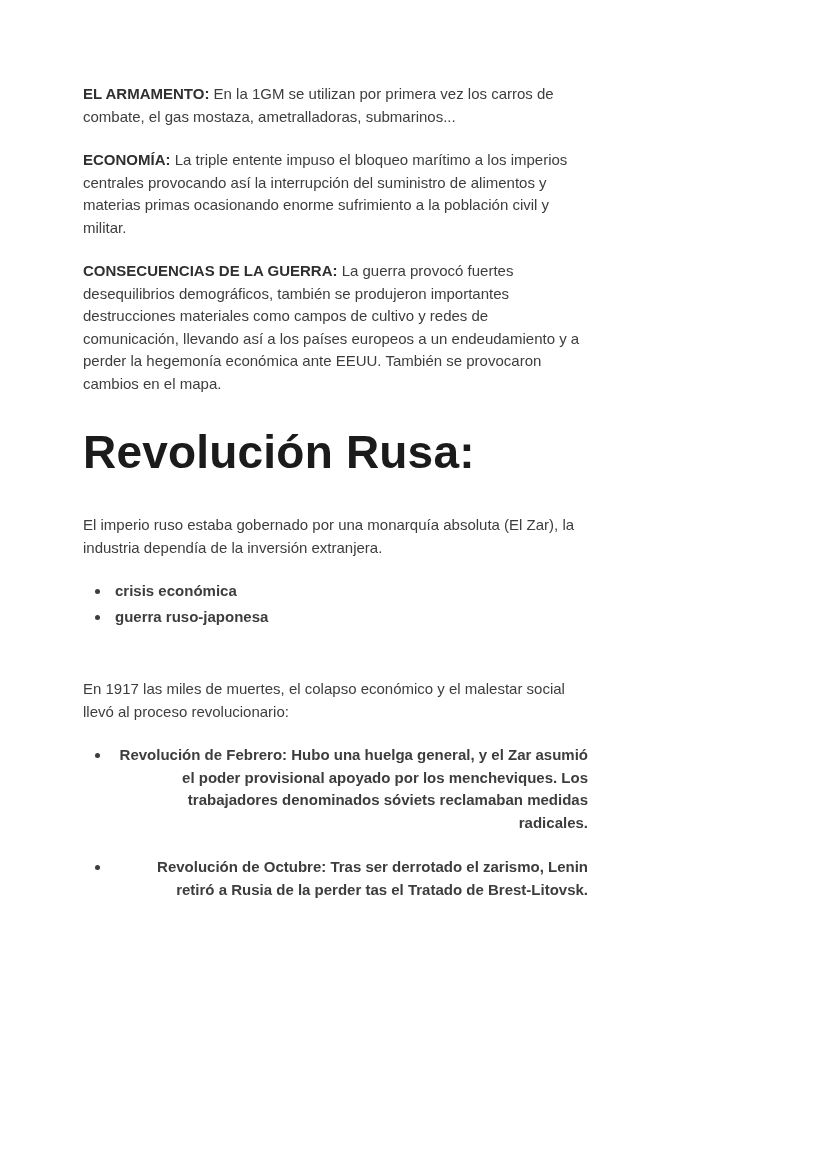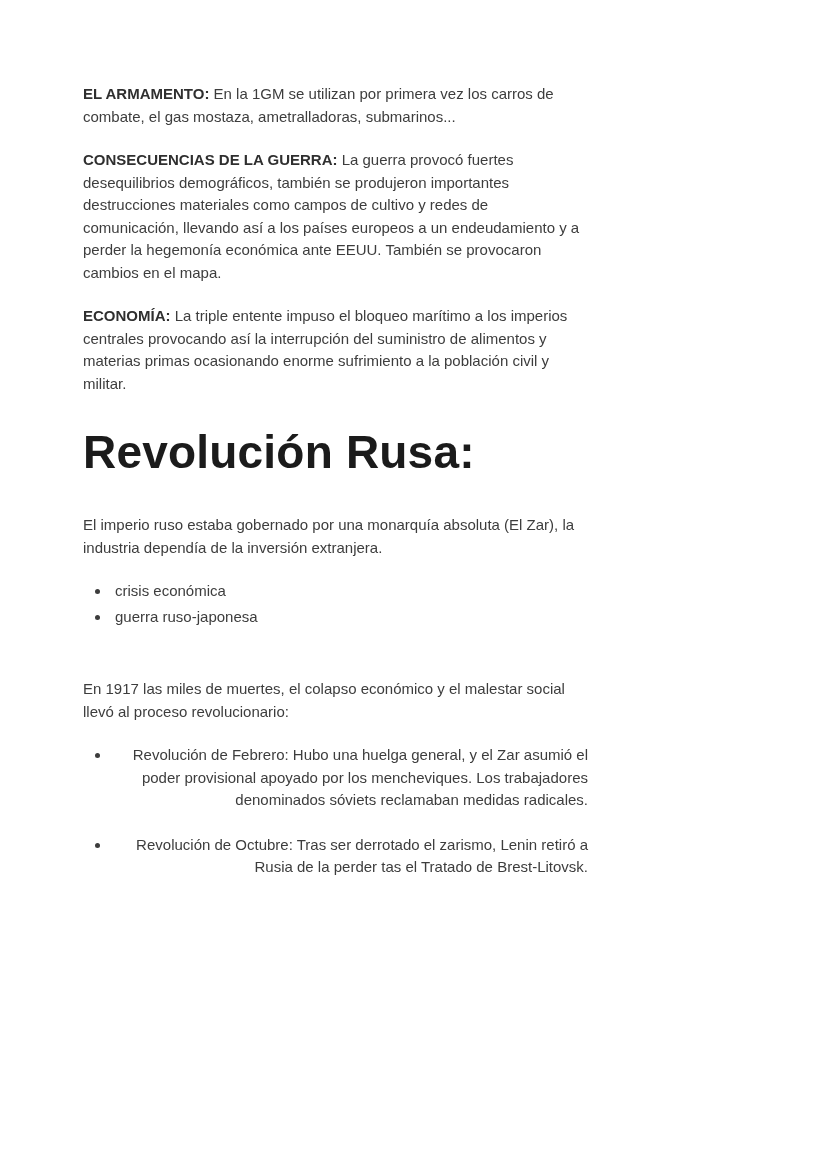--- a/index.html
+++ b/index.html
@@ -43,20 +43,21 @@
   ul.doc-list {
     margin: 0 0 21px 0;
     padding: 0 0 0 28px;
     font-size: 15px;
     line-height: 1.5;
     max-width: 640px;
   }
   ul.doc-list li {
     margin: 0 0 3px 0;
     padding-left: 4px;
+    font-weight: bold;
   }
   ul.doc-list.tight-gap-after {
     margin-bottom: 50px;
   }
   ul.doc-list.spaced li {
     margin-bottom: 22px;
     text-align: right;
   }
   .pre-list-gap {
     margin-top: 2px;
@@ -66,27 +67,27 @@
 <body>
 
 <div class="page">
 
   <p class="para">
     <strong>EL ARMAMENTO:</strong>
     <span>En la 1GM se utilizan por primera vez los carros de combate, el gas mostaza, ametralladoras, submarinos...</span>
   </p>
 
   <p class="para">
-    <strong>CONSECUENCIAS DE LA GUERRA:</strong>
-    <span>La guerra provocó fuertes desequilibrios demográficos, también se produjeron importantes destrucciones materiales como campos de cultivo y redes de comunicación, llevando así a los países europeos a un endeudamiento y a perder la hegemonía económica ante EEUU. También se provocaron cambios en el mapa.</span>
+    <strong>ECONOMÍA:</strong>
+    <span>La triple entente impuso el bloqueo marítimo a los imperios centrales provocando así la interrupción  del suministro de alimentos y materias primas ocasionando enorme sufrimiento a la población civil y militar.</span>
   </p>
 
   <p class="para">
-    <strong>ECONOMÍA:</strong>
-    <span>La triple entente impuso el bloqueo marítimo a los imperios centrales provocando así la interrupción  del suministro de alimentos y materias primas ocasionando enorme sufrimiento a la población civil y militar.</span>
+    <strong>CONSECUENCIAS DE LA GUERRA:</strong>
+    <span>La guerra provocó fuertes desequilibrios demográficos, también se produjeron importantes destrucciones materiales como campos de cultivo y redes de comunicación, llevando así a los países europeos a un endeudamiento y a perder la hegemonía económica ante EEUU. También se provocaron cambios en el mapa.</span>
   </p>
 
   <h1 class="doc-title">Revolución Rusa:</h1>
 
   <p class="para pre-list-gap">El imperio ruso estaba gobernado por una monarquía absoluta (El Zar), la industria dependía de la inversión extranjera.</p>
 
   <ul class="doc-list tight-gap-after">
     <li>crisis económica</li>
     <li>guerra ruso-japonesa</li>
   </ul>

